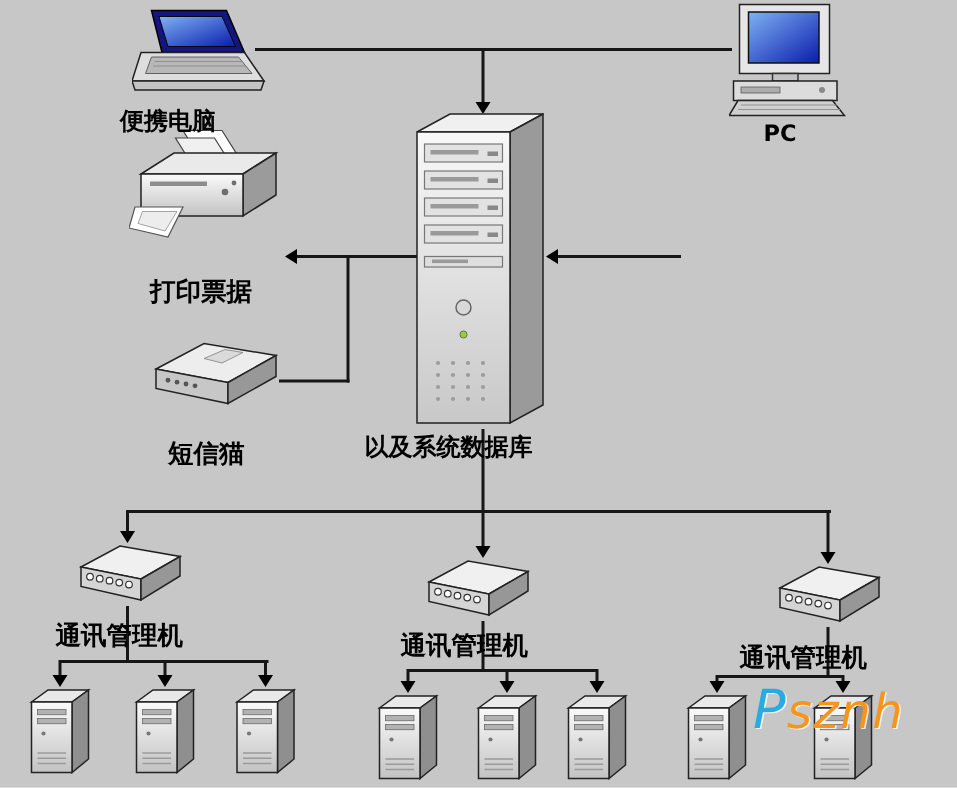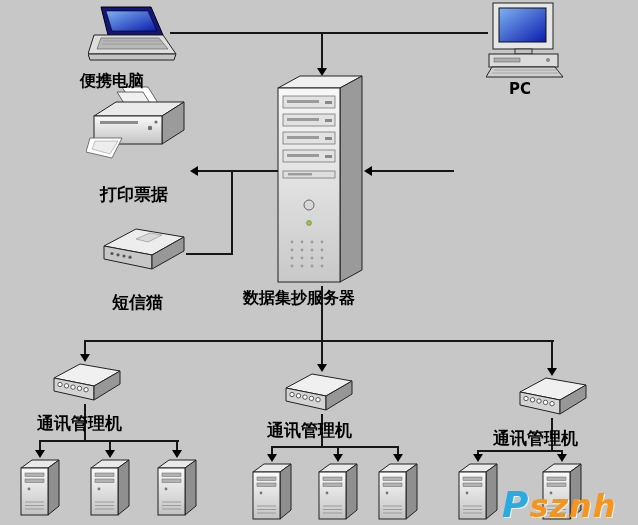--- a/index.html
+++ b/index.html
@@ -7,21 +7,21 @@
   body { font-family:"DejaVu Sans","Liberation Sans",sans-serif; }
   .canvas { position:relative; width:638px; height:525px; background:#c7c7c7; overflow:hidden; }
   .dev { position:absolute; }
   .dev svg { display:block; width:100%; height:100%; overflow:visible; }
   .lbl { position:absolute; font-weight:bold; color:#000; white-space:nowrap; }
   .line { position:absolute; background:#161616; }
   .arrow { position:absolute; width:0; height:0; }
   .arrow.down { border-left:5px solid transparent; border-right:5px solid transparent; border-top:8px solid #000; }
   .arrow.left { border-top:5px solid transparent; border-bottom:5px solid transparent; border-right:8px solid #000; }
   .annot { position:absolute; left:456px; top:106px; width:104px; font-weight:bold; font-size:19px; line-height:1.5; color:#000; word-break:break-all; }
-  .wm { position:absolute; left:502px; top:484px; font-size:32px; font-weight:bold; font-style:italic; letter-spacing:1px; text-shadow:1px 1px 0 rgba(255,255,255,.8); }
+  .wm { position:absolute; left:502px; top:453px; font-size:32px; font-weight:normal; font-style:italic; letter-spacing:1px; text-shadow:1px 1px 0 rgba(255,255,255,.8); }
   .wm .p { color:#29abe2; font-size:36px; }
   .wm .rest { color:#f7941d; }
 </style>
 </head>
 <body>
 
 <div class="canvas">
 
   <svg width="0" height="0" style="position:absolute" aria-hidden="true">
     <defs>
@@ -282,21 +282,21 @@
   <div class="dev" style="left:540px;top:462px;width:44px;height:58px">
       <svg>
         <use href="#sym-minitower"></use>
       </svg>
     </div>
 
   <div class="lbl" style="left:80px;top:71px;font-size:16px">便携电脑</div>
   <div class="lbl" style="left:509px;top:80px;font-size:15px">PC</div>
   <div class="lbl" style="left:100px;top:183px;font-size:17px">打印票据</div>
   <div class="lbl" style="left:112px;top:291px;font-size:17px">短信猫</div>
-  <div class="lbl" style="left:243px;top:288px;font-size:16px">数据集抄服务器</div>
+  <div class="lbl" style="left:243px;top:288px;font-size:16px">以及系统数据库</div>
   <div class="lbl" style="left:37px;top:412px;font-size:17px">通讯管理机</div>
   <div class="lbl" style="left:267px;top:419px;font-size:17px">通讯管理机</div>
   <div class="lbl" style="left:493px;top:427px;font-size:17px">通讯管理机</div>
 
 
   <div class="wm">
     <span class="p">P</span><span class="rest">sznh</span>
   </div>
 
 </div>

